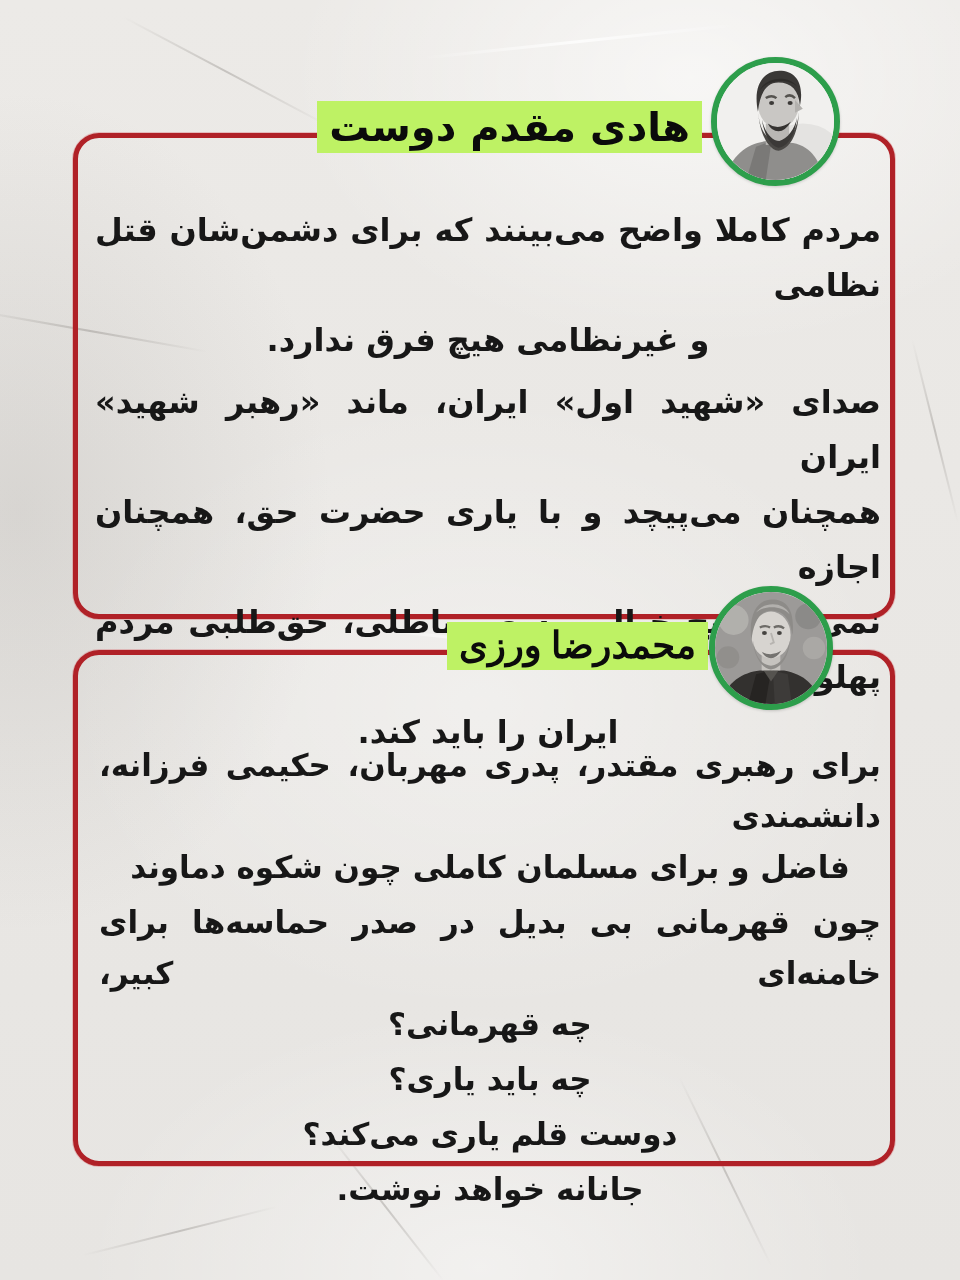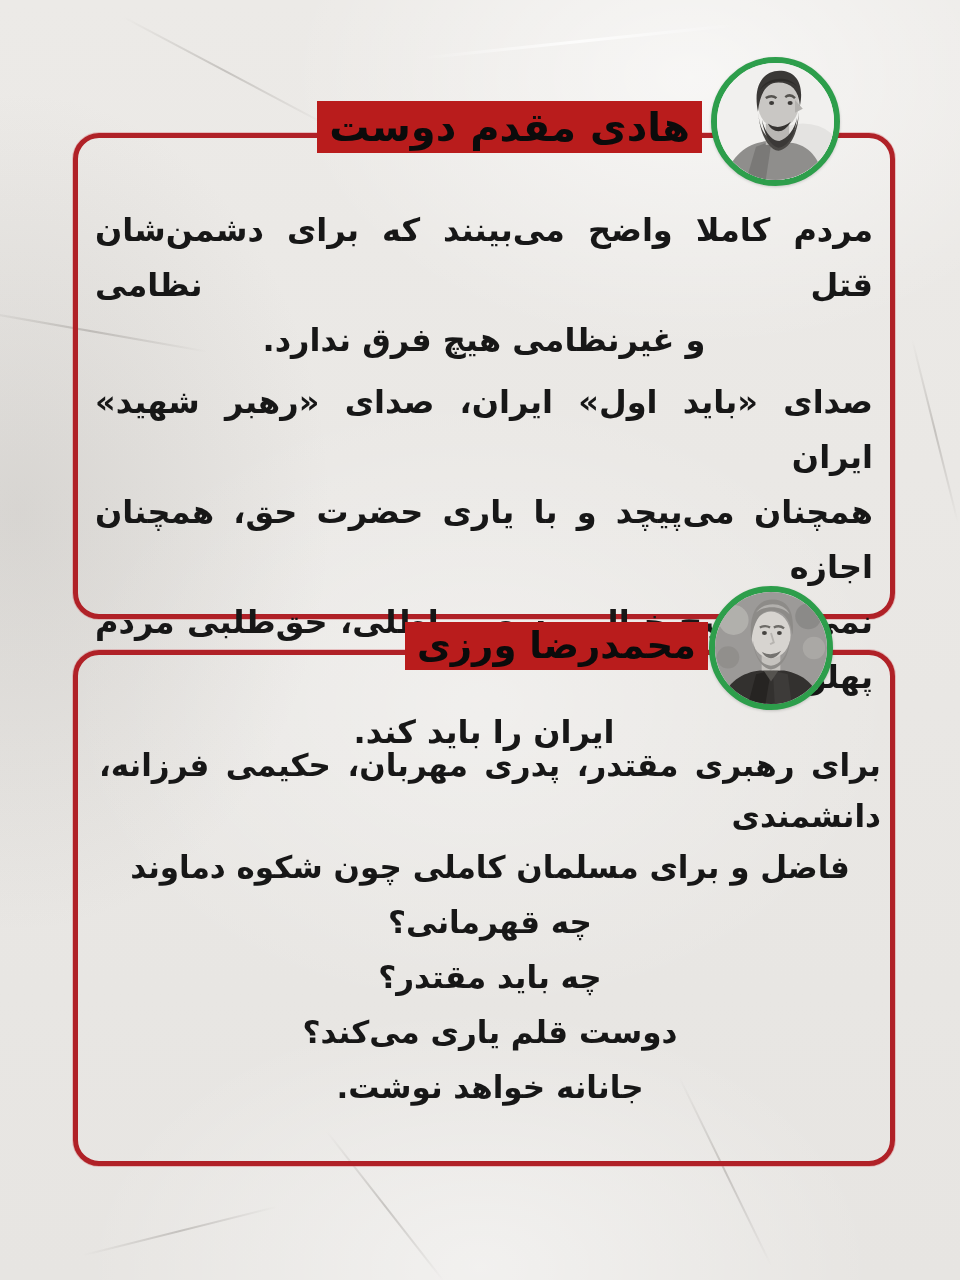--- a/index.html
+++ b/index.html
@@ -24,38 +24,38 @@
   }
   .card{
     position:absolute;left:73px;width:822px;box-sizing:border-box;
     border:5px solid #b02127;border-radius:26px;background:transparent;
     box-shadow:0 0 0 1px rgba(214,104,108,.35);
   }
   .card1{top:133px;height:486px;}
   .card2{top:650px;height:516px;}
   .author{
     position:absolute;direction:rtl;font-weight:bold;color:#0b0b0b;
-    background:#b91c1c;padding:2px 12px;white-space:nowrap;line-height:1.2;
+    background:#bef264;padding:2px 12px;white-space:nowrap;line-height:1.2;
   }
   .author1{top:101px;right:258px;font-size:40px;}
-  .author2{top:622px;right:252px;font-size:37px;}
+  .author2{top:622px;right:252px;font-size:37px;font-family:Liberation Serif, serif;}
   .avatar{
     position:absolute;border-radius:50%;border:6px solid #2d9e4b;overflow:hidden;
     background:#efefed;box-shadow:0 1px 3px rgba(0,0,0,.18);
   }
   .avatar1{left:711px;top:57px;width:117px;height:117px;}
   .avatar2{left:709px;top:586px;width:112px;height:112px;}
   .avatar svg{display:block;width:100%;height:100%;}
   .quote{
     position:absolute;left:95px;width:786px;direction:rtl;color:#171717;
     font-weight:bold;
   }
   .quote1{top:203px;font-size:32px;line-height:55px;}
   .quote2{top:740px;font-size:31px;line-height:51px;}
-  .para{margin:0 8px 7px 0;}
+  .para{margin:0 0 7px 0;}
   .quote2 .para{margin:0 0 4px 4px;}
   .line{text-align:center;}
   .line.just{text-align:justify;text-align-last:justify;}
 </style>
 </head>
 <body>
 
 <div class="crease" style="left:110px;top:70px;width:230px;transform:rotate(28deg);"></div>
 <div class="crease light" style="left:420px;top:40px;width:320px;transform:rotate(-6deg);"></div>
 <div class="crease" style="left:-30px;top:330px;width:240px;transform:rotate(10deg);"></div>
@@ -89,21 +89,21 @@
     <ellipse cx="75" cy="41" rx="2.6" ry="2" fill="#3c3a38"></ellipse>
   </svg>
 </div>
 
 <div class="quote quote1">
   <div class="para">
     <div class="line just">مردم کاملا واضح می‌بینند که برای دشمن‌شان قتل نظامی</div>
     <div class="line">و غیرنظامی هیچ فرق ندارد.</div>
   </div>
   <div class="para">
-    <div class="line just">صدای «باید اول» ایران، صدای «رهبر شهید» ایران</div>
+    <div class="line just">صدای «شهید اول» ایران، ماند «رهبر شهید» ایران</div>
     <div class="line just">همچنان می‌پیچد و با یاری حضرت حق، همچنان اجازه</div>
     <div class="line just">نمی‌دهد هیچ خیال و سعی باطلی، حق‌طلبی مردم پهلوان</div>
     <div class="line">ایران را باید کند.</div>
   </div>
 </div>
 
 <div class="card card2"></div>
 
 <div class="author author2">محمدرضا ورزی</div>
 
@@ -131,24 +131,25 @@
     <path d="M60 44 l3 10 -4 2" stroke="#b7b4b0" stroke-width="2" fill="none"></path>
   </svg>
 </div>
 
 <div class="quote quote2">
   <div class="para">
     <div class="line just">برای رهبری مقتدر، پدری مهربان، حکیمی فرزانه، دانشمندی</div>
     <div class="line">فاضل و برای مسلمان کاملی چون شکوه دماوند</div>
   </div>
   <div class="para">
+    <div class="line just">چون قهرمانی بی بدیل در صدر حماسه‌ها برای خامنه‌ای کبیر،</div>
     <div class="line">چه قهرمانی؟</div>
   </div>
   <div class="para">
-    <div class="line">چه باید مقتدر؟</div>
+    <div class="line">چه باید یاری؟</div>
   </div>
   <div class="para">
     <div class="line">دوست قلم یاری می‌کند؟</div>
   </div>
   <div class="para">
     <div class="line">جانانه خواهد نوشت.</div>
   </div>
 </div>
 
 </body></html>

